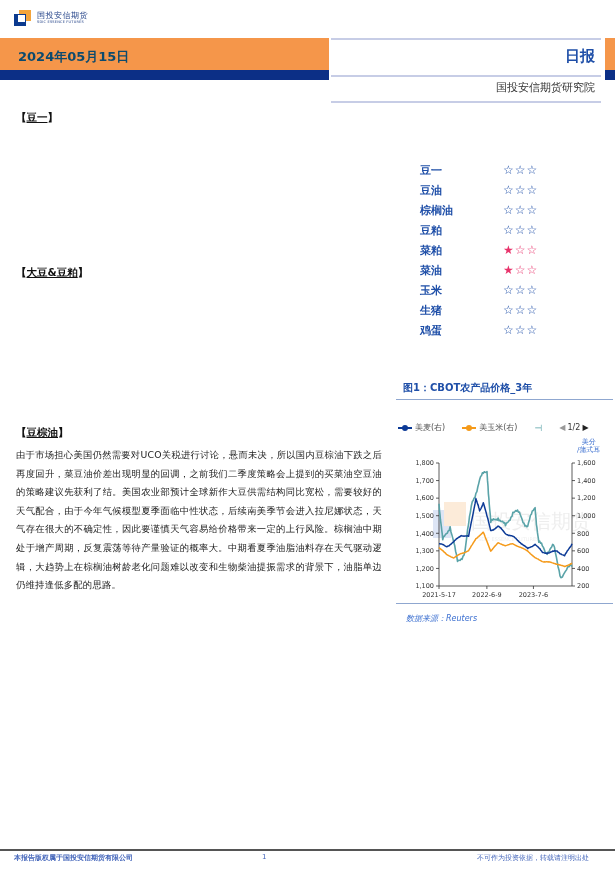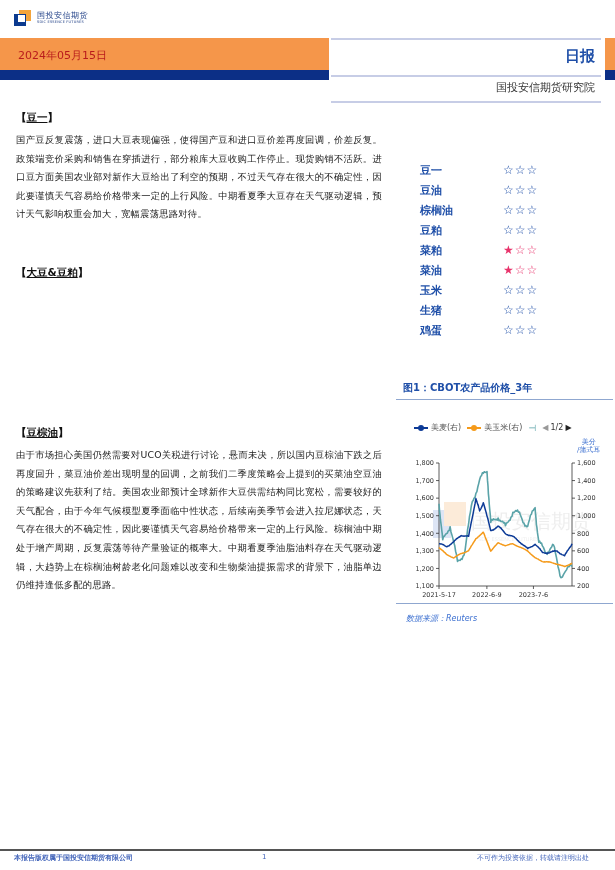--- a/index.html
+++ b/index.html
@@ -11,21 +11,21 @@
   .logo-mark { width:18px; height:16px; position:relative; }
   .logo-mark .sq1 { position:absolute; left:0; top:4px; width:12px; height:12px; background:#0b3a8f; }
   .logo-mark .sq2 { position:absolute; left:5px; top:0; width:12px; height:11px; background:#f4a43a; }
   .logo-mark .sq3 { position:absolute; left:4px; top:5px; width:7px; height:7px; background:#ffffff; }
   .logo-text { display:flex; flex-direction:column; line-height:1; }
   .logo-cn { font-size:8px; color:#1f3f86; letter-spacing:0.5px; }
   .logo-en { font-size:3.5px; color:#1f3f86; margin-top:1px; letter-spacing:0.2px; }
 
   .orange-bar { position:absolute; left:0; top:38px; width:615px; height:32px; background:#f5964a; }
   .blue-bar { position:absolute; left:0; top:70px; width:615px; height:10px; background:#0c2f86; }
-  .date { position:absolute; left:18px; top:48px; font-size:11px; font-weight:normal; color:#b91c1c; }
+  .date { position:absolute; left:18px; top:48px; font-size:13px; font-weight:bold; color:#0c4a6e; }
 
   .daily-box { position:absolute; left:329px; top:36px; width:276px; height:66px; background:#ffffff; }
   .daily-line-top { position:absolute; left:331px; top:38px; width:270px; height:2px; background:#c7cde6; }
   .daily-title { position:absolute; right:20px; top:47px; font-size:15px; font-weight:bold; color:#1f4fa8; }
   .daily-line-mid { position:absolute; left:331px; top:75px; width:270px; height:2px; background:#c7cde6; }
   .daily-org { position:absolute; right:20px; top:80px; font-size:11px; color:#333333; }
   .daily-line-bot { position:absolute; left:331px; top:101px; width:270px; height:2px; background:#c7cde6; }
 
   
   .section { position:absolute; left:16px; width:366px; }
@@ -37,21 +37,21 @@
   .ratings { position:absolute; left:420px; top:160px; width:150px; }
   .ratings-title { font-size:11px; font-weight:bold; color:#1f4fa8; height:20px; line-height:20px; }
   .rating-row { display:flex; align-items:center; height:20px; }
   .rating-name { width:83px; font-size:11px; font-weight:bold; color:#1f4fa8; }
   .stars { display:flex; gap:1px; font-size:12px; }
   .star { line-height:1; }
 
   
   .fig-title { position:absolute; left:403px; top:381px; font-size:10px; font-weight:bold; color:#1f4fa8; }
   .fig-rule { position:absolute; left:396px; top:399px; width:217px; height:1px; background:#8fa7d0; }
-  .legend { position:absolute; left:414px; top:422px; display:flex; align-items:center; gap:6px; font-size:8px; color:#555; }
+  .legend { position:absolute; left:398px; top:422px; display:flex; align-items:center; gap:17px; font-size:8px; color:#555; }
   .leg-item { display:flex; align-items:center; gap:3px; }
   .leg-line { width:14px; height:2px; position:relative; }
   .leg-dot { position:absolute; left:4px; top:-2px; width:6px; height:6px; border-radius:50%; }
   .leg-nav { display:flex; align-items:center; gap:2px; font-size:8px; color:#333; }
   .leg-unit { position:absolute; left:577px; top:438px; font-size:7px; color:#3b6fd0; line-height:8px; text-align:center; }
   .chart-svg { position:absolute; left:396px; top:450px; }
   .fig-rule2 { position:absolute; left:396px; top:603px; width:217px; height:1px; background:#8fa7d0; }
   .source { position:absolute; left:406px; top:613px; font-size:8px; font-style:italic; color:#3b6fd0; }
 
   
@@ -81,21 +81,20 @@
 
 <div class="daily-box"></div>
 <div class="daily-line-top"></div>
 <div class="daily-title">日报</div>
 <div class="daily-line-mid"></div>
 <div class="daily-org">国投安信期货研究院</div>
 <div class="daily-line-bot"></div>
 
 <div class="section" style="top:111px;">
   <div class="sec-title">【<span class="u">豆一</span>】</div>
-  <p class="para">国产豆反复震荡，进口大豆表现偏强，使得国产豆和进口豆价差再度回调，价差反复。政策端竞价采购和销售在穿插进行，部分粮库大豆收购工作停止。现货购销不活跃。进口豆方面美国农业部对新作大豆给出了利空的预期，不过天气存在很大的不确定性，因此要谨慎天气容易给价格带来一定的上行风险。中期看夏季大豆存在天气驱动逻辑，预计天气影响权重会加大，宽幅震荡思路对待。</p>
 </div>
 
 <div class="section" style="top:266px;">
   <div class="sec-title">【<span class="u">大豆&amp;豆粕</span>】</div>
 </div>
 
 <div class="section" style="top:426px;">
   <div class="sec-title">【<span class="u">豆棕油</span>】</div>
   <p class="para">由于市场担心美国仍然需要对UCO关税进行讨论，悬而未决，所以国内豆棕油下跌之后再度回升，菜豆油价差出现明显的回调，之前我们二季度策略会上提到的买菜油空豆油的策略建议先获利了结。美国农业部预计全球新作大豆供需结构同比宽松，需要较好的天气配合，由于今年气候模型夏季面临中性状态，后续南美季节会进入拉尼娜状态，天气存在很大的不确定性，因此要谨慎天气容易给价格带来一定的上行风险。棕榈油中期处于增产周期，反复震荡等待产量验证的概率大。中期看夏季油脂油料存在天气驱动逻辑，大趋势上在棕榈油树龄老化问题难以改变和生物柴油提振需求的背景下，油脂单边仍维持逢低多配的思路。</p>
 </div>

